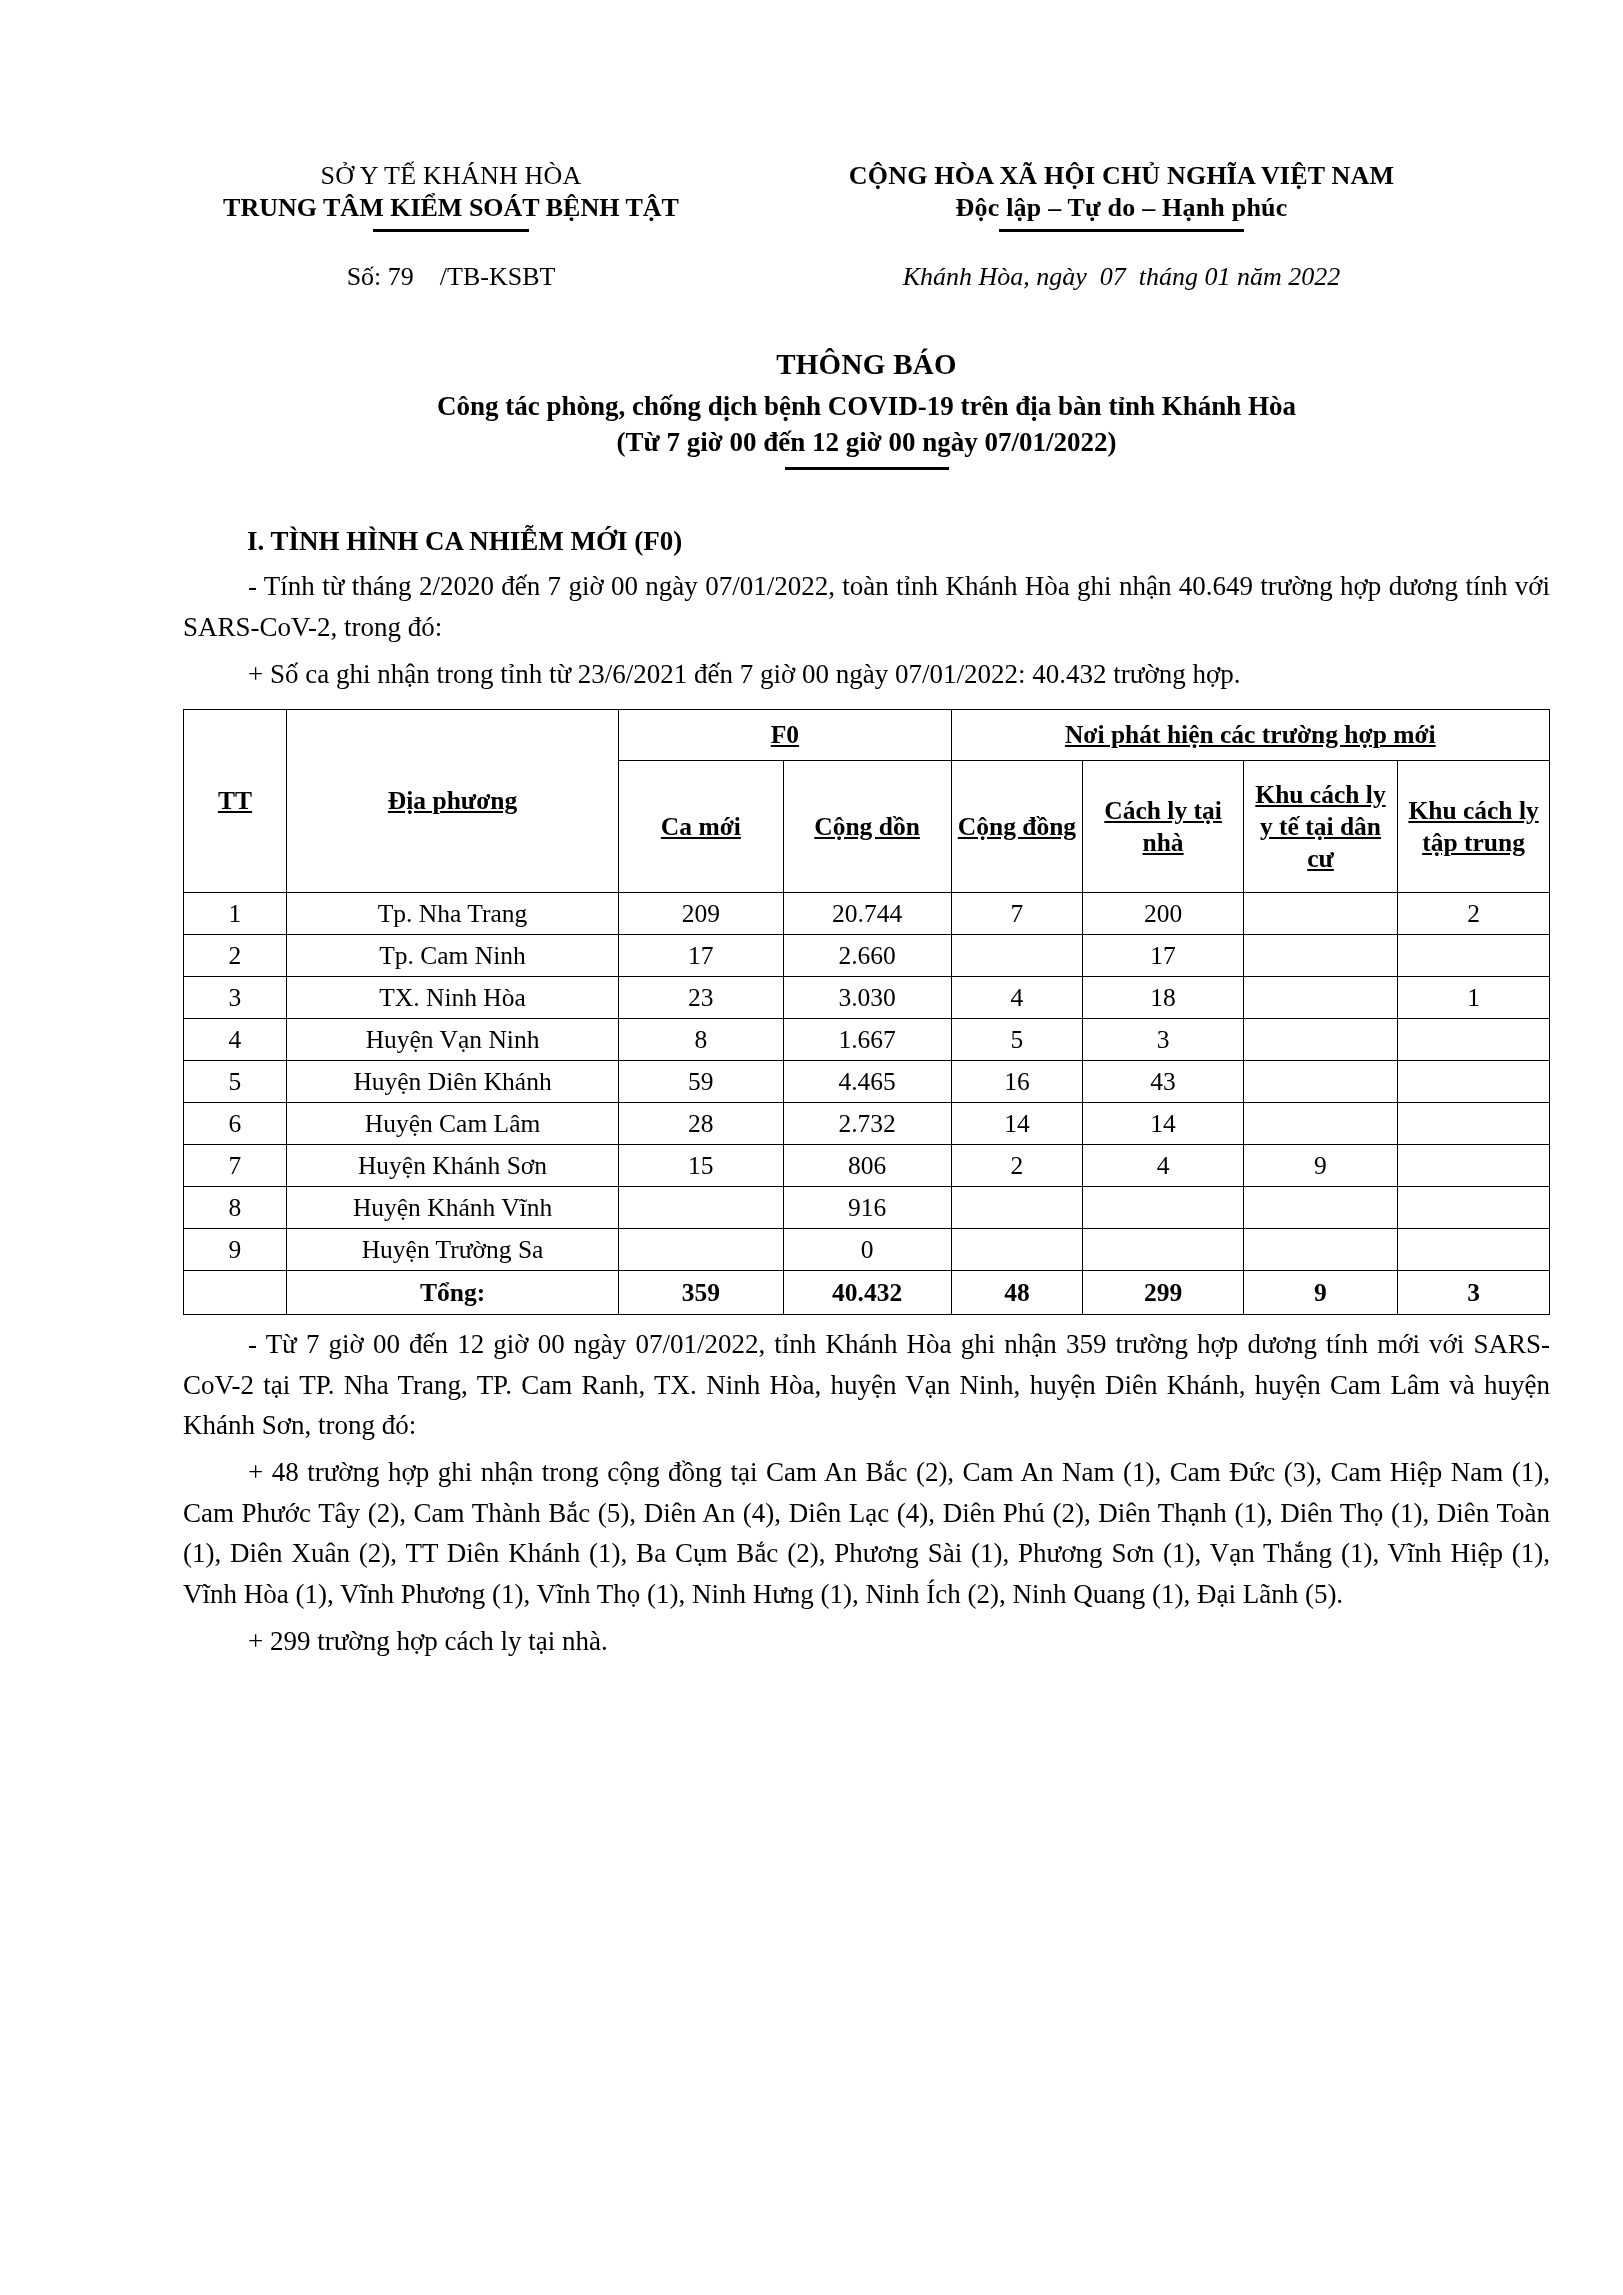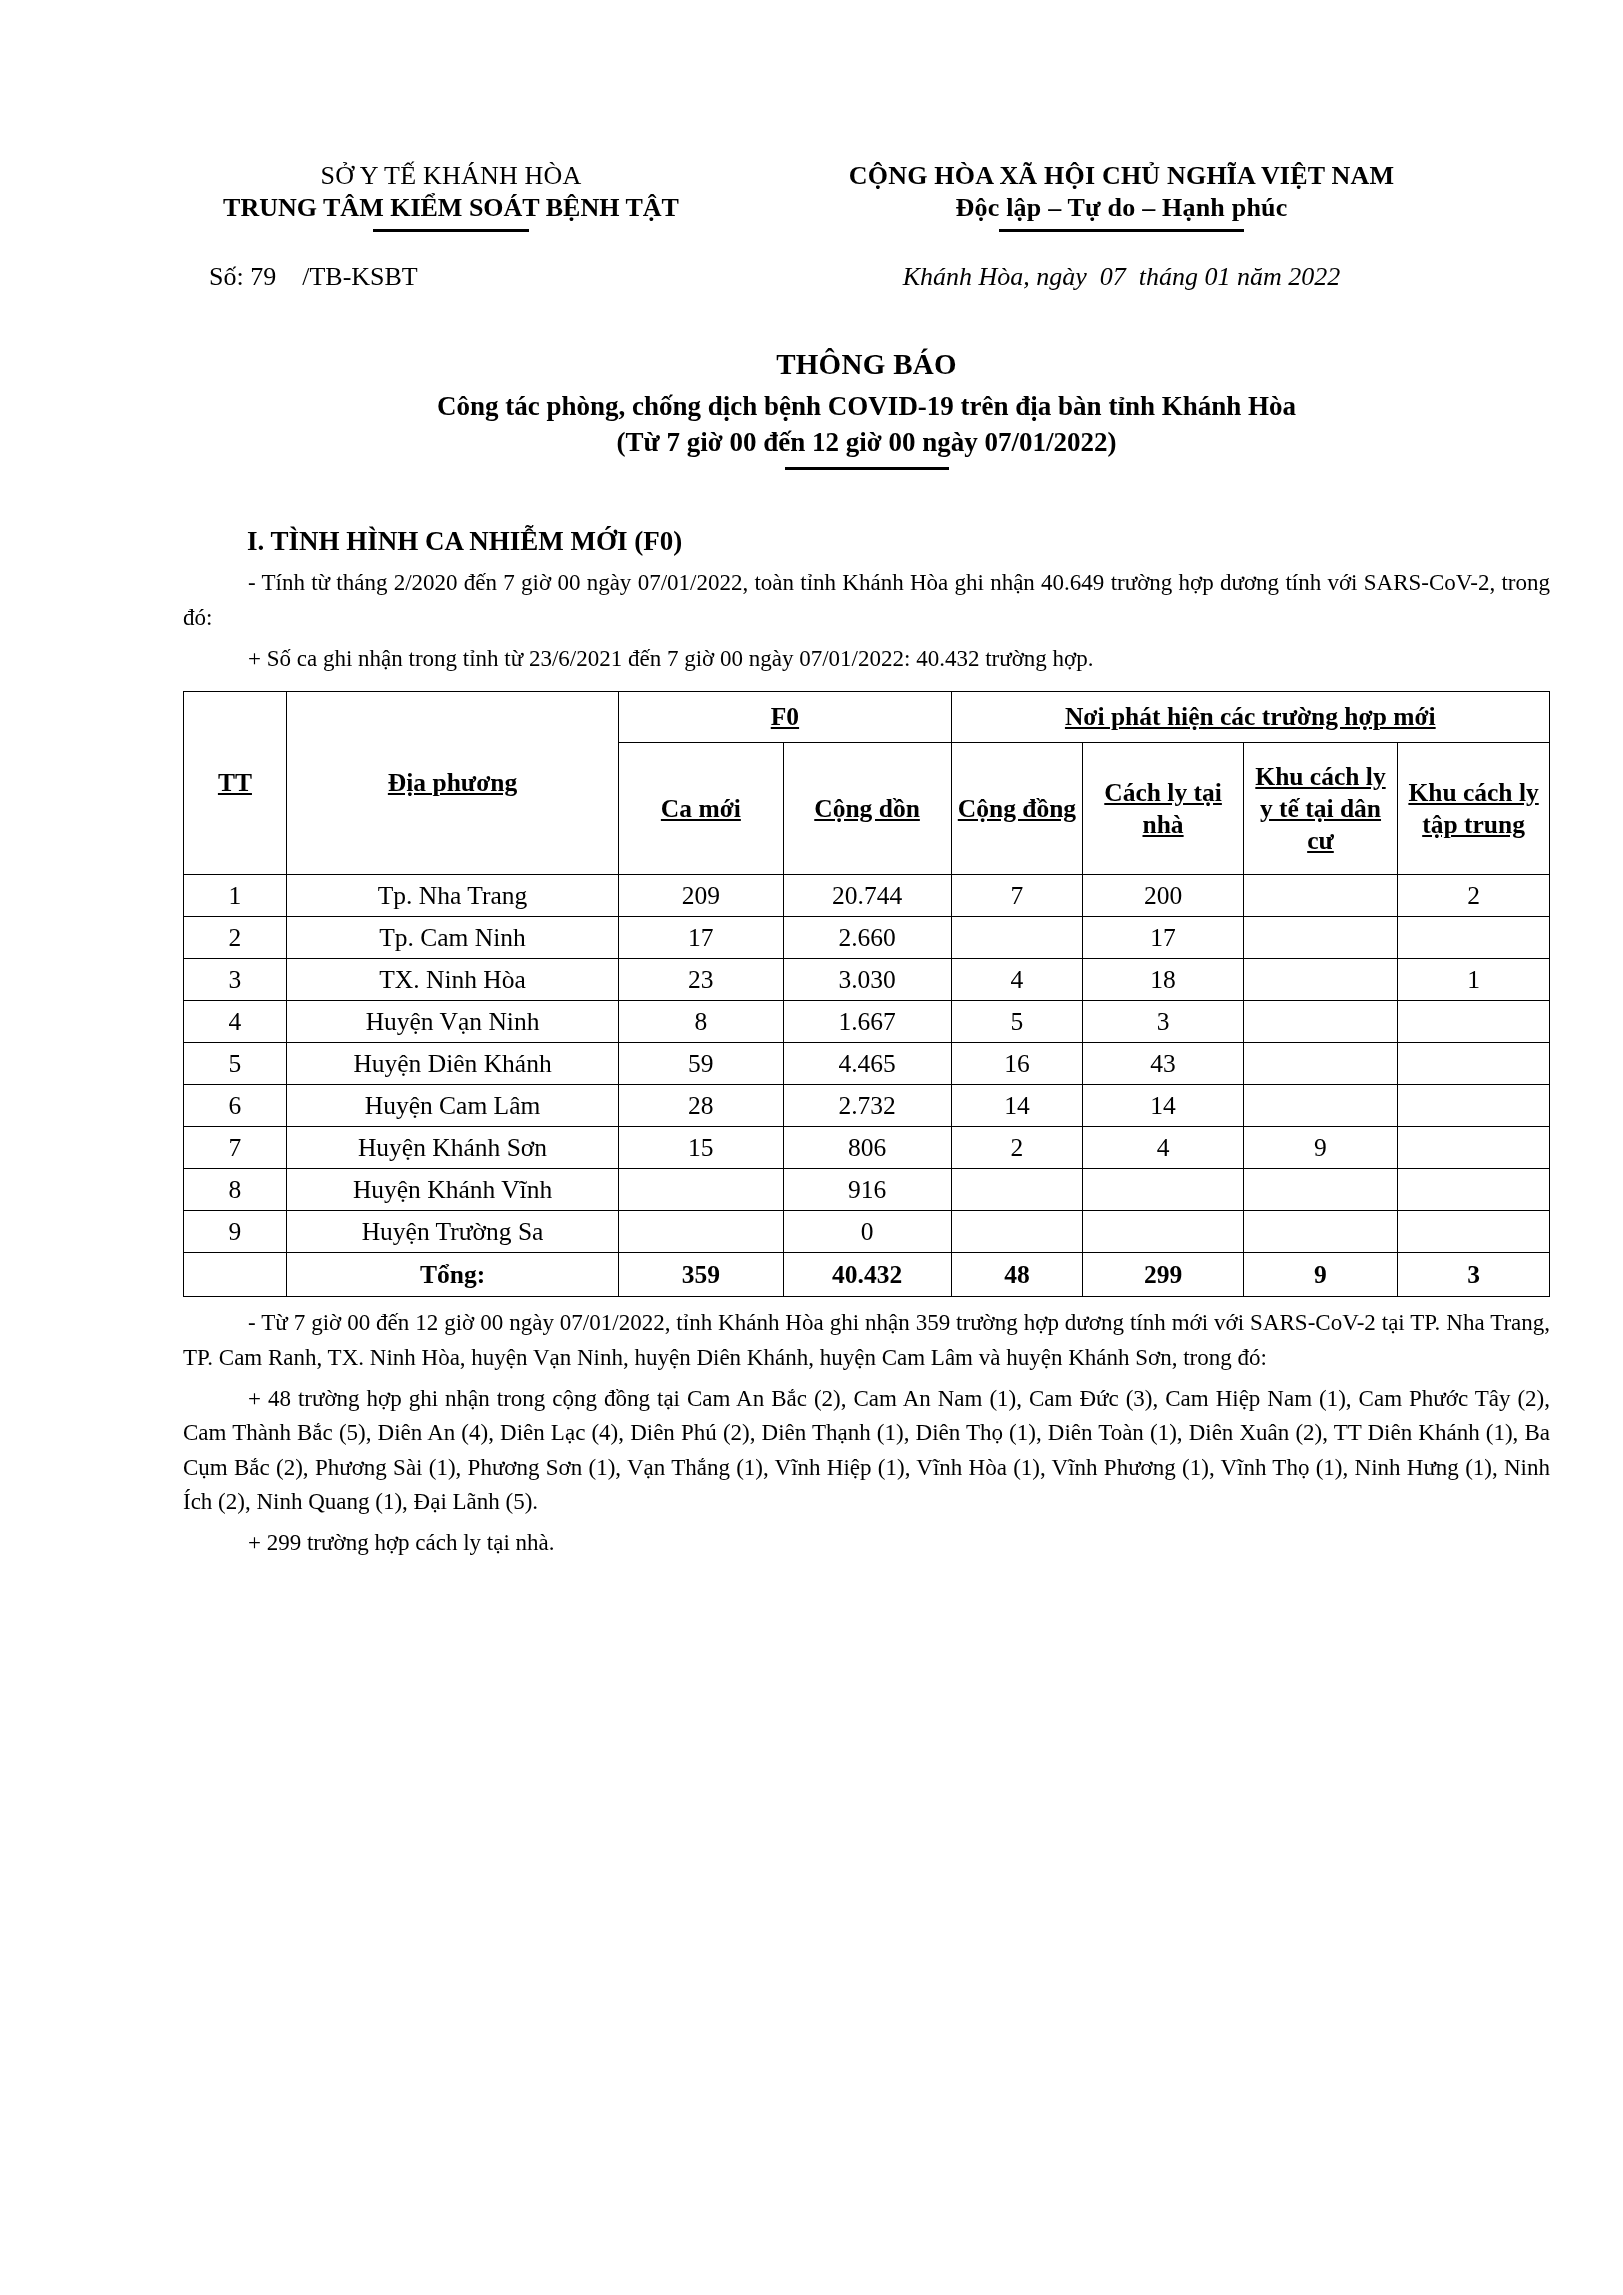--- a/index.html
+++ b/index.html
@@ -72,20 +72,21 @@
 
   .hdr-row2 {
     display: flex;
     flex-direction: row;
     margin-top: 30px;
     width: 100%;
   }
   .sonum {
     width: 510px;
     box-sizing: border-box;
+    text-align: center;
     padding-left: 26px;
     font-size: 26px;
     white-space: pre;
   }
   .datestamp {
     flex: 1;
     text-align: center;
     font-size: 26px;
     font-style: italic;
     white-space: pre;
@@ -121,21 +122,21 @@
   }
 
   
   .section-head {
     font-weight: bold;
     font-size: 27px;
     margin-top: 56px;
     margin-left: 64px;
   }
   p.para {
-    font-size: 23px;
+    font-size: 27px;
     line-height: 1.5;
     margin: 9.2px 0 0 0;
     text-align: justify;
     text-justify: inter-word;
     text-indent: 65px;
   }
   p.para.tight {
     margin-top: 6.5px;
   }
   p.nohyph {

